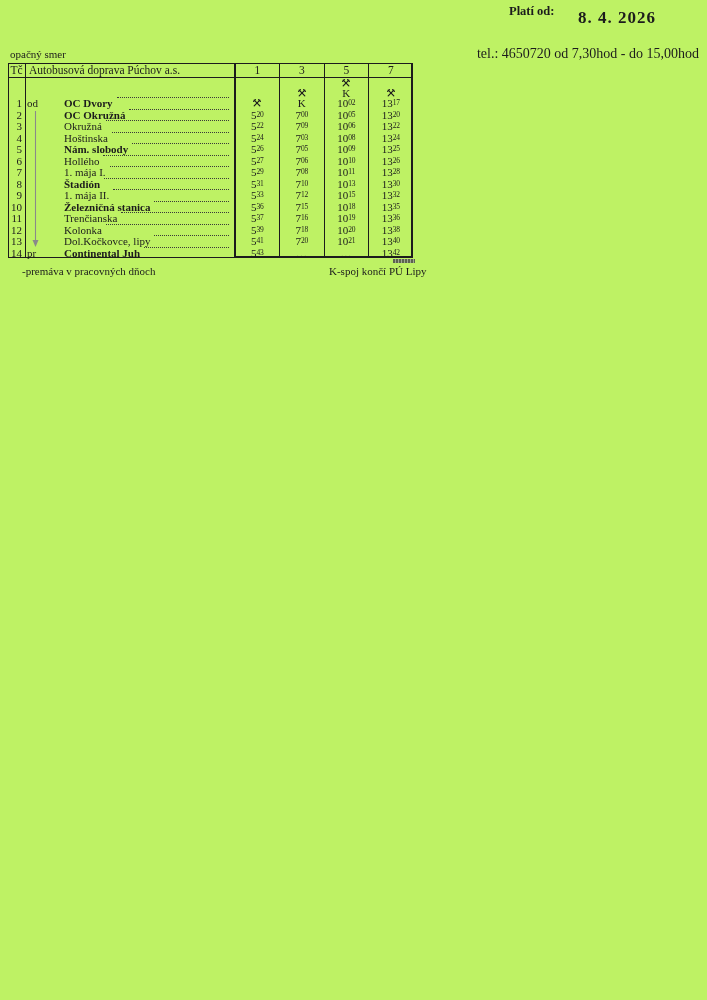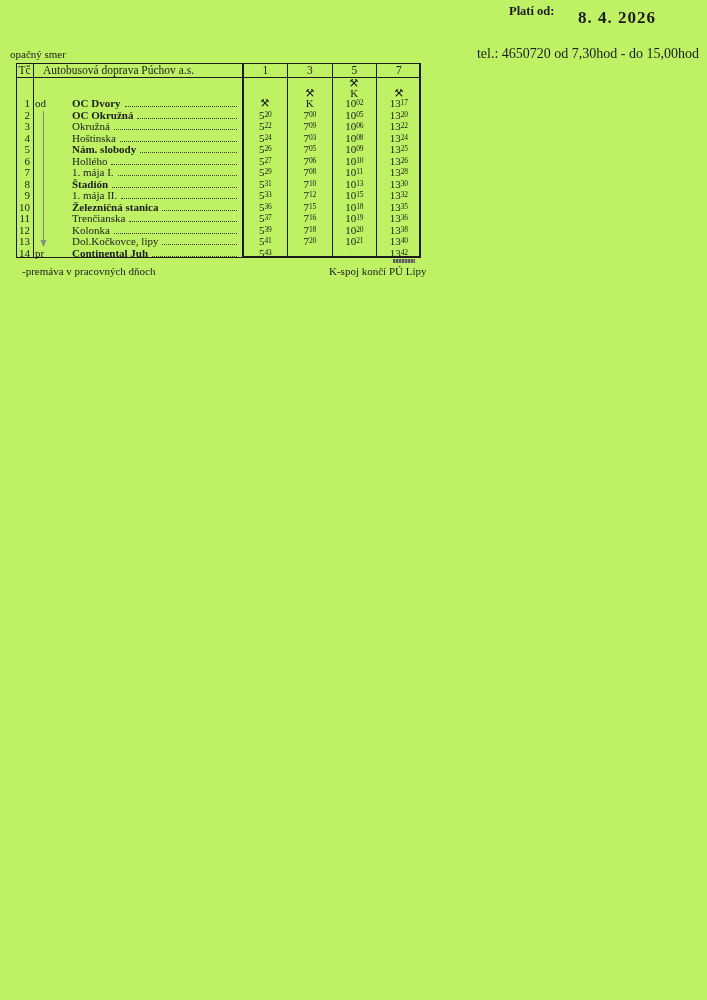--- a/index.html
+++ b/index.html
@@ -7,31 +7,31 @@
     position:relative;width:707px;height:1000px;background:#bef264;overflow:hidden;
     font-family:Liberation Serif, serif;color:#1c1c1c;
   }
   
   .valid-label{position:absolute;left:509px;top:4px;font-size:12.5px;font-weight:bold;}
   .valid-date{position:absolute;left:578px;top:8px;font-size:17px;font-weight:bold;letter-spacing:1px;}
   .title{position:absolute;left:10px;top:23px;font-size:12.5px;font-weight:bold;letter-spacing:.1px;white-space:nowrap;}
   .direction{position:absolute;left:10px;top:48px;font-size:11px;}
   .phone{position:absolute;right:8px;top:46px;font-size:14px;}
   
-  .tt{position:absolute;left:16px;top:63px;width:405px;height:234px;font-size:11px;}
+  .tt{position:absolute;left:8px;top:63px;width:405px;height:234px;font-size:11px;}
   .tt .row{display:grid;grid-template-columns:17px 28px 182px 44.5px 44.5px 44.5px 44.5px;align-items:end;}
   .tt .hrow{display:grid;grid-template-columns:17px 210px 44.5px 44.5px 44.5px 44.5px;height:14px;align-items:center;font-size:11.5px;}
   .tt .hrow .tc{text-align:center;}
-  .tt .hrow .op{padding-left:10px;}
+  .tt .hrow .op{padding-left:4px;}
   .tt .hrow .sn{text-align:center;}
   .prerow{height:10px;}
   .drow{height:11.5px;}
   .cell-num{text-align:right;padding-right:3px;}
   .cell-mark{padding-left:2px;}
-  .cell-name{display:flex;align-items:flex-end;padding-left:11px;overflow:hidden;white-space:nowrap;}
+  .cell-name{display:flex;align-items:flex-start;padding-left:11px;overflow:hidden;white-space:nowrap;}
   .cell-name .leader{flex:1;border-bottom:1.4px dotted #3a3a3a;margin:0 6px 2px 4px;min-width:6px;}
   .cell-time{text-align:center;line-height:1;}
   .cell-time sup{font-size:7.5px;vertical-align:2.5px;letter-spacing:-.2px;}
   .bold{font-weight:bold;}
   .dots{letter-spacing:1px;color:#333;}
   .symglyph{display:inline-block;vertical-align:-1px;}
   
   .bl{position:absolute;background:#1c1c1c;pointer-events:none;}
   
   .arrow-svg{position:absolute;left:0;top:0;pointer-events:none;}

